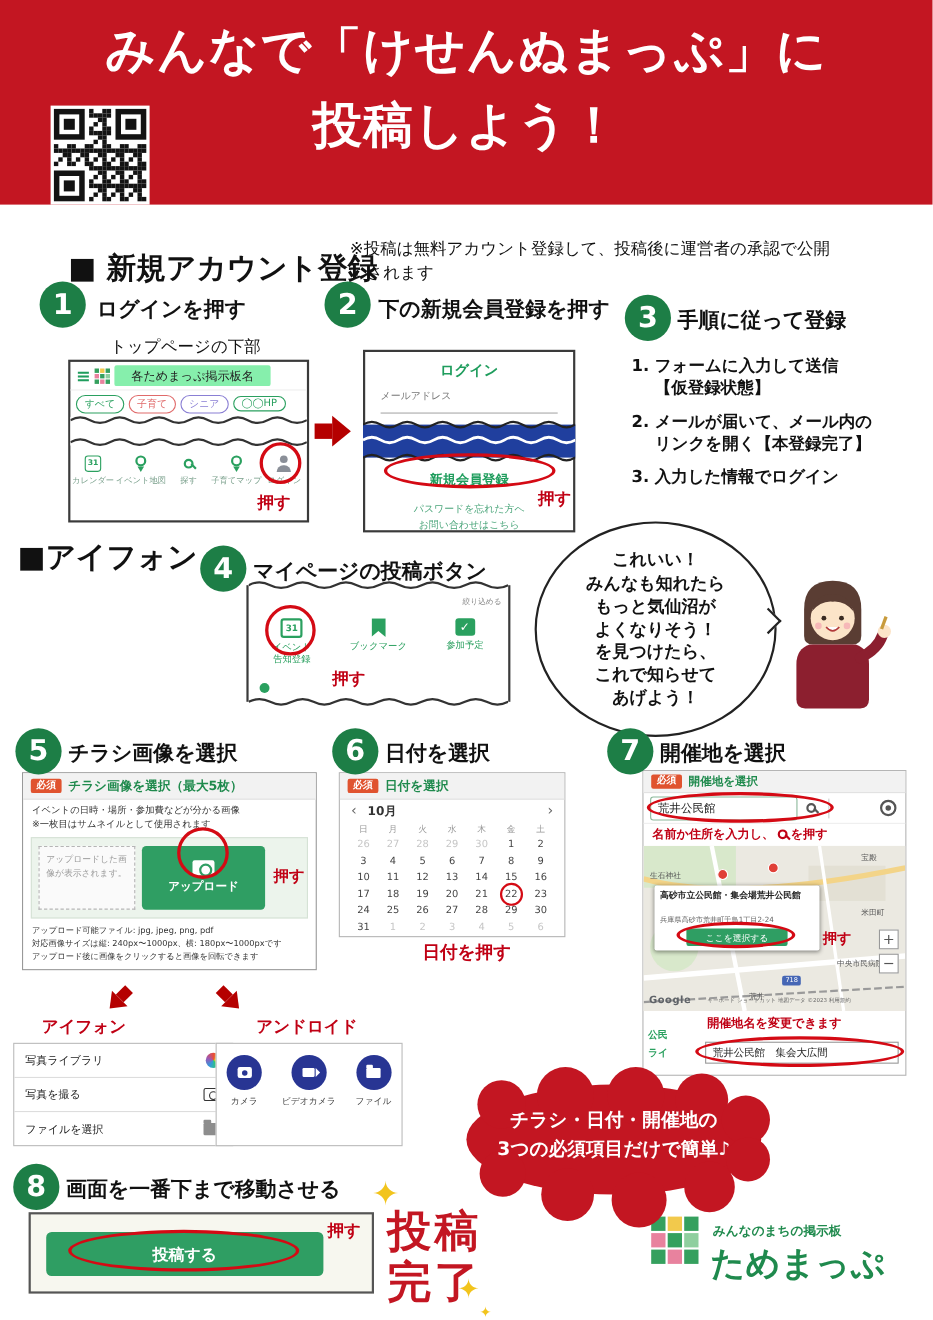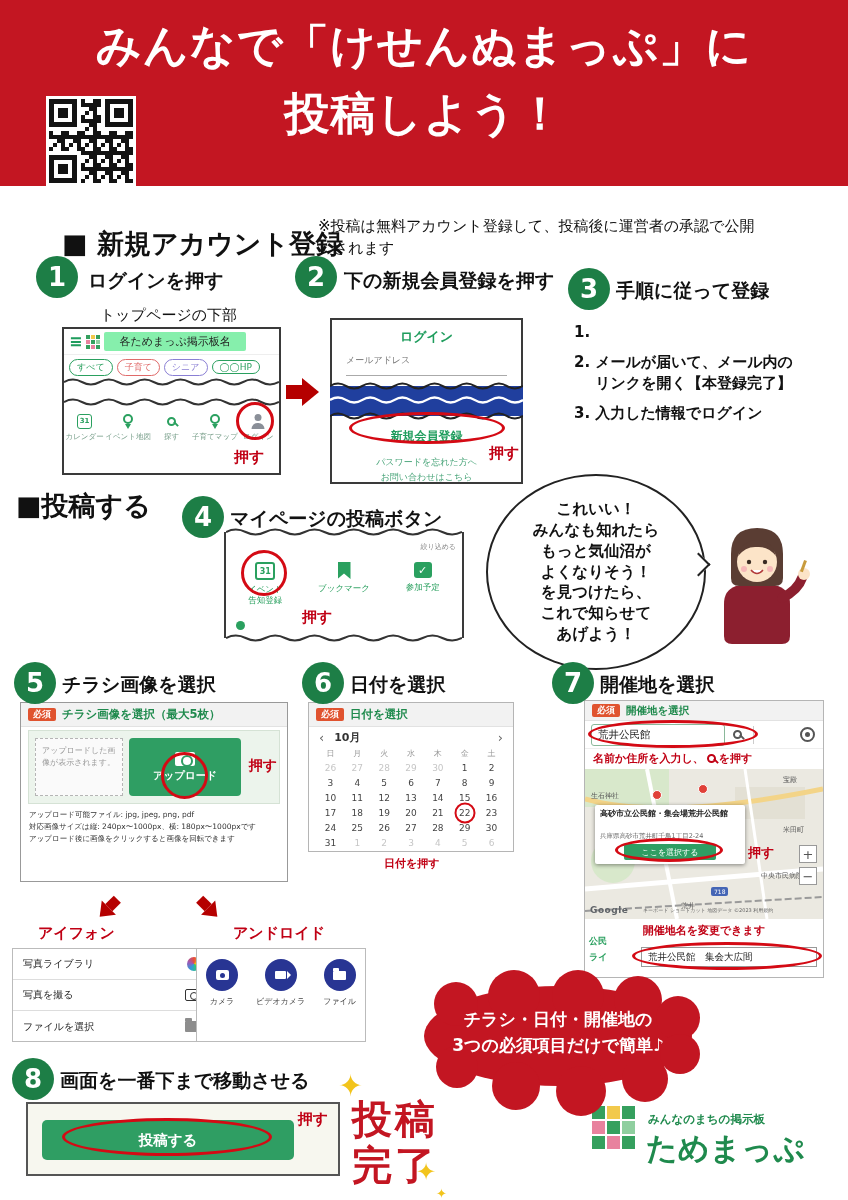--- a/index.html
+++ b/index.html
@@ -420,33 +420,35 @@
     <div class="ia" style="left:0;right:0;top:151px;text-align:center;color:#4aa57a;font-size:9px">お問い合わせはこちら</div>
   </div>
   <div class="oval" style="left:349px;top:412px;width:156px;height:32px"></div>
   <div class="press" style="left:489px;top:444px">押す</div>
 
   <div class="stepc" style="left:568px;top:268px">3</div>
   <div class="stepl" style="left:616px;top:278px">手順に従って登録</div>
   <div class="s3list" style="left:574px;top:322px;width:258px">
       <div class="s3item">
         <span class="s3num">1.</span>
+        <span class="s3text">フォームに入力して送信
+【仮登録状態】</span>
       </div>
       <div class="s3item">
         <span class="s3num">2.</span>
         <span class="s3text">メールが届いて、メール内の
 リンクを開く【本登録完了】</span>
       </div>
       <div class="s3item">
         <span class="s3num">3.</span>
         <span class="s3text">入力した情報でログイン</span>
       </div>
     </div>
 
-  <div class="sec-heading" style="left:16px;top:488px">■投稿する</div>
+  <div class="sec-heading" style="left:16px;top:488px">■アイフォン</div>
 
   <div class="stepc" style="left:182px;top:496px">4</div>
   <div class="stepl" style="left:230px;top:506px">マイページの投稿ボタン</div>
   <div class="shot" style="left:224px;top:532px;width:240px;height:106px;border-top:none;border-bottom:none">
     <div class="wave-slot" style="top:-5px">
         <svg class="wavesvg" viewBox="0 0 240 10" preserveAspectRatio="none">
           <path d="M0 5 Q10 0 20 5 T40 5 T60 5 T80 5 T100 5 T120 5 T140 5 T160 5 T180 5 T200 5 T220 5 T240 5" fill="none" stroke="#333" stroke-width="2"></path>
         </svg>
       </div>
     <div class="ia" style="right:6px;top:10px;font-size:7px;color:#888">絞り込める</div>
@@ -499,20 +501,24 @@
     <circle cx="106" cy="56" r="6" fill="#fce4c8"></circle>
     <rect x="104" y="42" width="3" height="12" fill="#c89b3c" transform="rotate(20 105 48)"></rect>
   </svg>
 
   <div class="stepc" style="left:14px;top:662px">5</div>
   <div class="stepl" style="left:62px;top:672px">チラシ画像を選択</div>
   <div class="shot" style="left:20px;top:702px;width:268px;height:180px;border:1.5px solid #999">
     <div class="pshead">
       <span class="reqbadge">必須</span>
       <span class="pstitle">チラシ画像を選択（最大5枚）</span>
+    </div>
+    <div class="s5desc">
+      <div>イベントの日時・場所・参加費などが分かる画像</div>
+      <div>※一枚目はサムネイルとして使用されます</div>
     </div>
     <div class="s5panel">
       <div class="s5box">アップロードした画像が表示されます。</div>
       <div class="s5btn">
         <span class="camw"></span>
         <span>アップロード</span>
       </div>
       <div class="press" style="right:2px;top:26px;font-size:14px">押す</div>
     </div>
     <div class="s5notes">
@@ -630,21 +636,21 @@
         <span class="calcell">30</span>
         <span class="calcell">31</span>
         <span class="calcell muted">1</span>
         <span class="calcell muted">2</span>
         <span class="calcell muted">3</span>
         <span class="calcell muted">4</span>
         <span class="calcell muted">5</span>
         <span class="calcell muted">6</span>
       </div>
   </div>
-  <div class="press" style="left:384px;top:856px;font-size:11px">日付を押す</div>
+  <div class="press" style="left:384px;top:856px;font-size:16px">日付を押す</div>
 
   <div class="stepc" style="left:552px;top:662px">7</div>
   <div class="stepl" style="left:600px;top:672px">開催地を選択</div>
   <div class="shot" style="left:584px;top:700px;width:240px;height:278px;border:1px solid #b5b5b5">
     <div class="pshead" style="height:20px">
       <span class="reqbadge">必須</span>
       <span class="pstitle" style="font-size:10.5px">開催地を選択</span>
     </div>
     <div class="srchrow">
       <div class="srchfield">荒井公民館</div>

